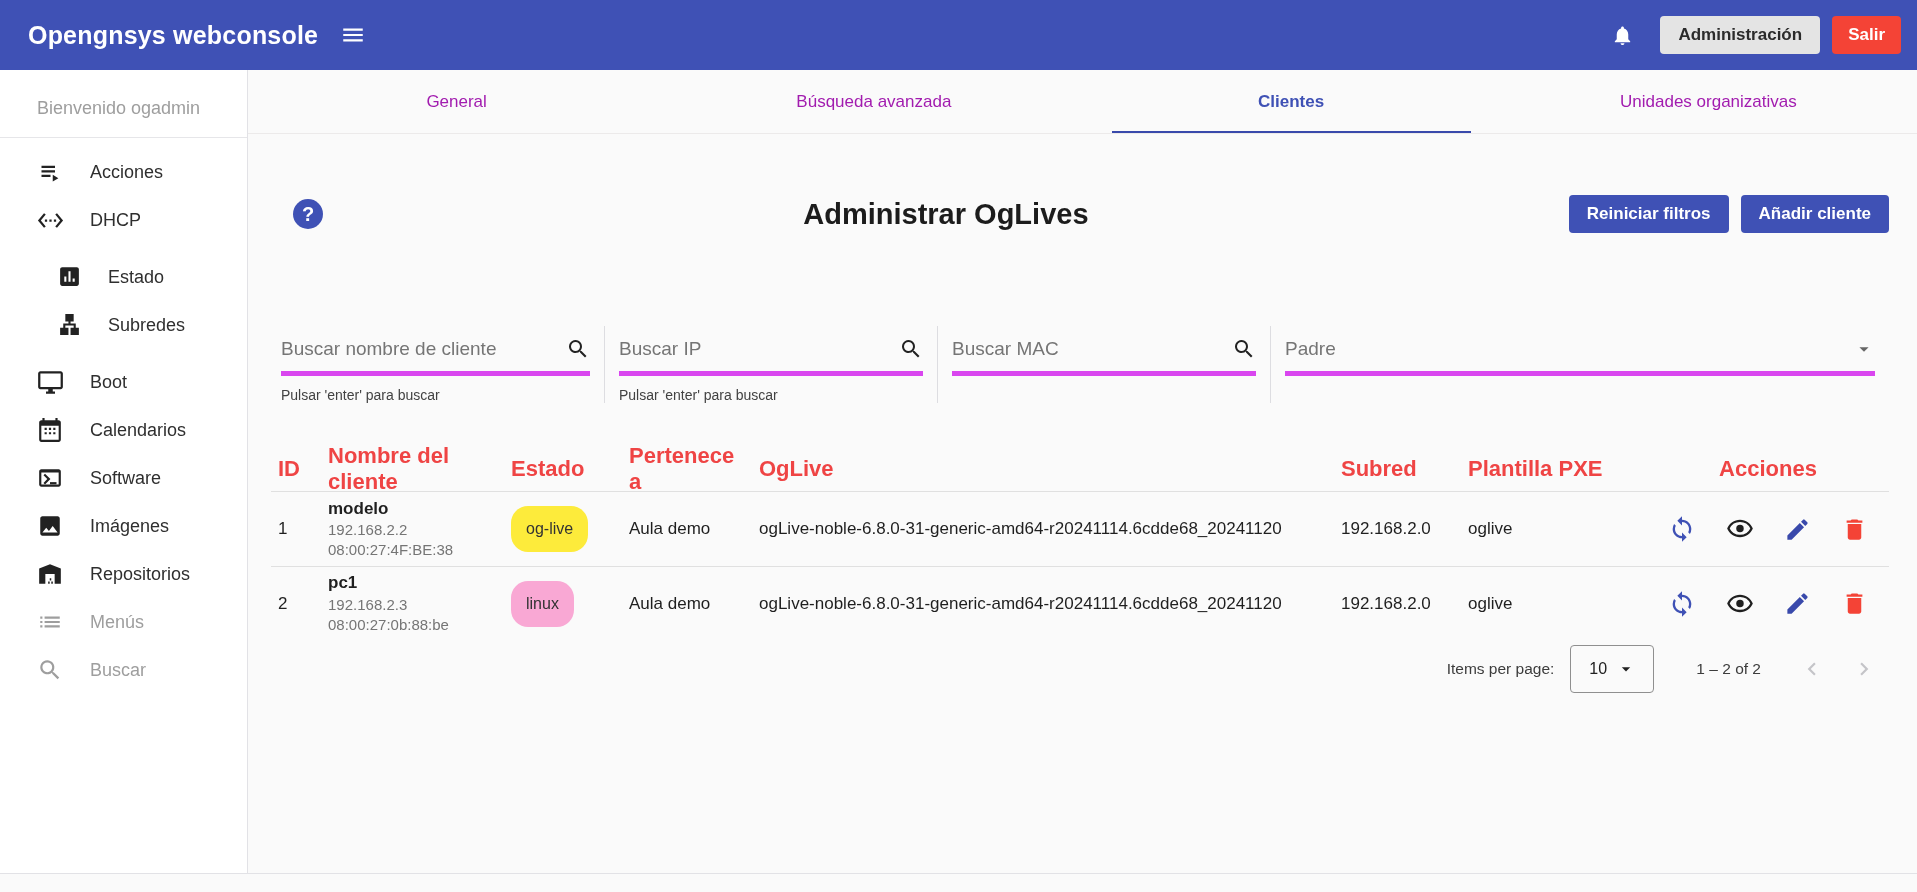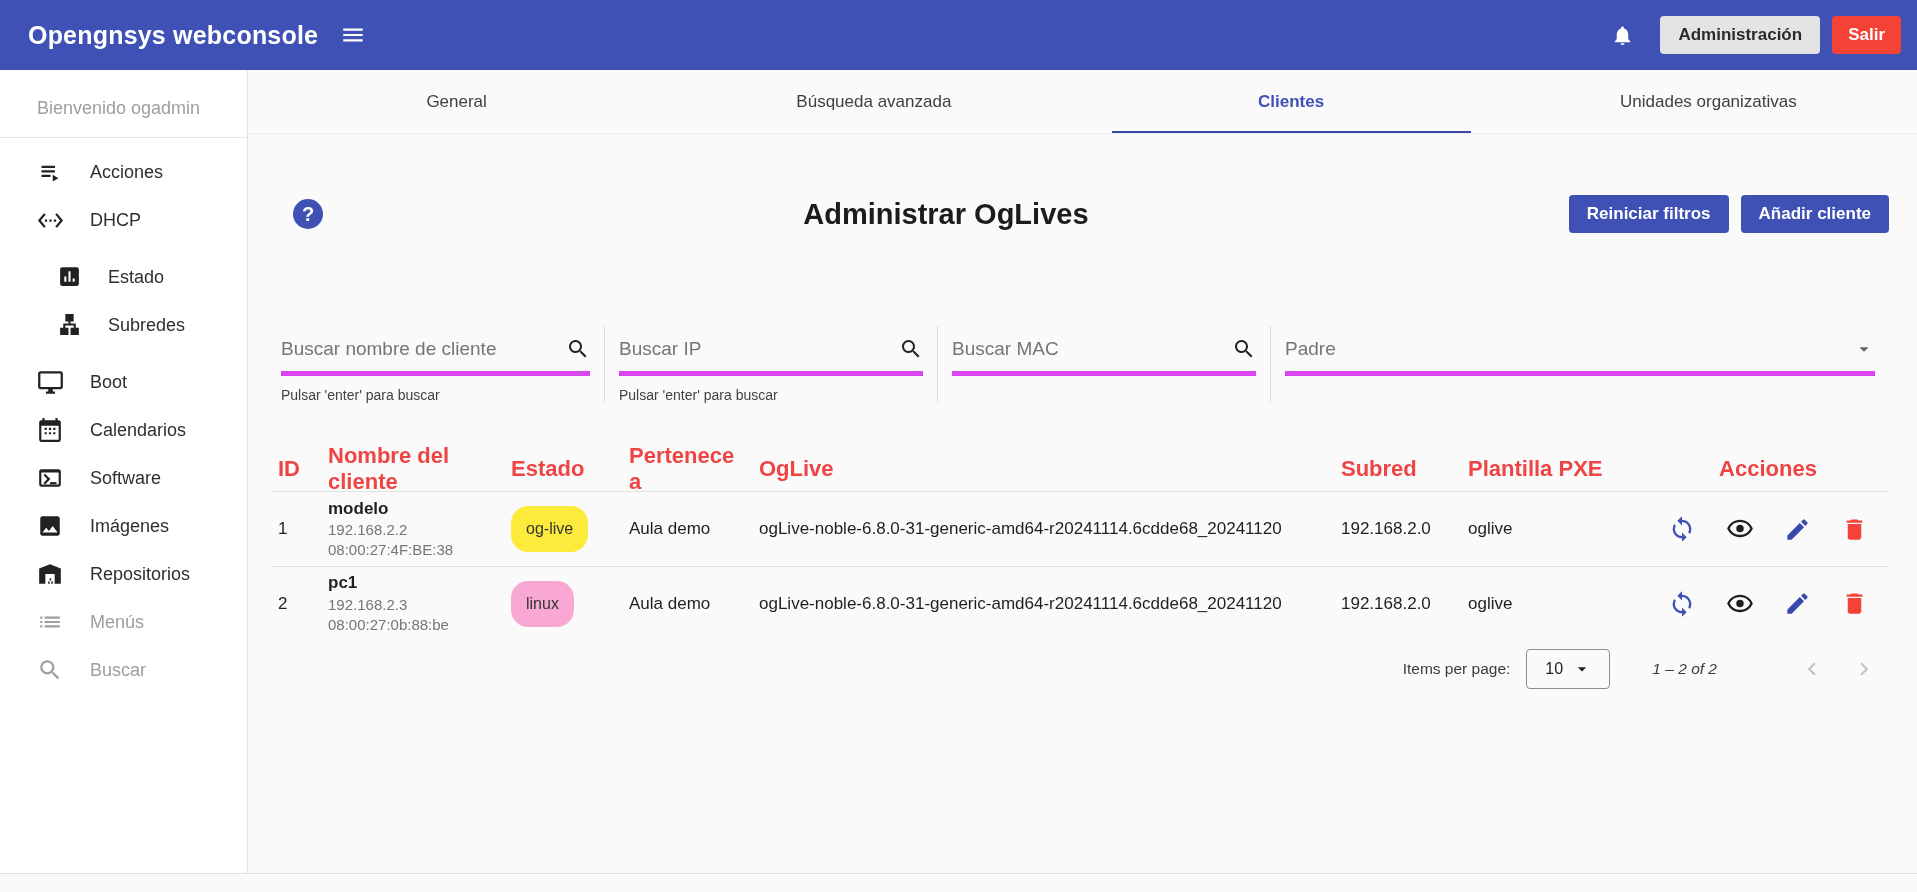--- a/index.html
+++ b/index.html
@@ -35,21 +35,21 @@
   .nav-item.first-sub { margin-top:9px; }
   .nav-item.last-sub { margin-bottom:9px; }
   .nav-item.disabled { color:#9e9e9e; cursor:default; }
   .nav-item.disabled .nav-ico { color:#9e9e9e; }
 
   .content { flex:1; background:#fafafa; display:flex; flex-direction:column; }
 
   
   .tabs { height:64px; display:flex; border-bottom:1px solid #eceaea; }
   .tab { flex:1; display:flex; align-items:center; justify-content:center;
-    font-size:17px; color:#404040; position:relative; cursor:pointer; }
+    font-size:17px; color:#a21caf; position:relative; cursor:pointer; }
   .tab.active { color:#3f51b5; font-weight:bold; }
   .tab.active .ink { position:absolute; bottom:0; left:7%; width:86%; height:2px;
     background:#3949ab; }
 
   
   .page-head { display:flex; align-items:center; margin:58px 28px 0 23px; height:44px; }
   .help-circle { width:30px; height:30px; border-radius:50%; background:#3f51b5; color:#fff;
     display:flex; align-items:center; justify-content:center; font-size:20px;
     font-weight:bold; cursor:pointer; margin-left:22px; }
   .page-title { flex:1; text-align:center; font-size:29px; font-weight:bold; color:#1c1c1c; }
@@ -91,25 +91,25 @@
     color:#333; }
   .actions-cell { display:flex; justify-content:center; align-items:center; gap:30px; }
   .icon-btn { background:none; border:none; padding:0; cursor:pointer; display:flex; }
   .ic-sync { color:#3f51b5; } .ic-eye { color:#1f1f1f; }
   .ic-edit { color:#3949ab; } .ic-del { color:#f44336; }
 
   
   .paginator { height:58px; display:flex; align-items:center; justify-content:flex-end;
     padding-right:40px; font-size:15.5px; color:#3c3c3c; }
   .pp-label { margin-right:16px; }
-  .pp-select { width:84px; height:40px; border:1px solid #8f8f8f; border-radius:4px;
+  .pp-select { width:84px; height:48px; border:1px solid #8f8f8f; border-radius:4px;
     display:flex; align-items:center; padding:0 10px 0 18px; margin-right:42px;
     cursor:pointer; background:#fafafa; }
   .pp-select span { flex:1; font-size:16px; color:#212121; }
-  .pp-range { margin-right:82px;font-style:italic; }
+  .pp-range { margin-right:38px; }
   .pager-btn { background:none; border:none; color:#c4c4c8; display:flex; padding:0;
     cursor:pointer; }
   .pager-btn + .pager-btn { margin-left:26px; }
 
   .filler { flex:1; }
   .bottom-strip { height:30px; background:#fafafa; border-top:1px solid #e2e2e6; }
 
   svg { display:block; }
 </style>
 </head>

